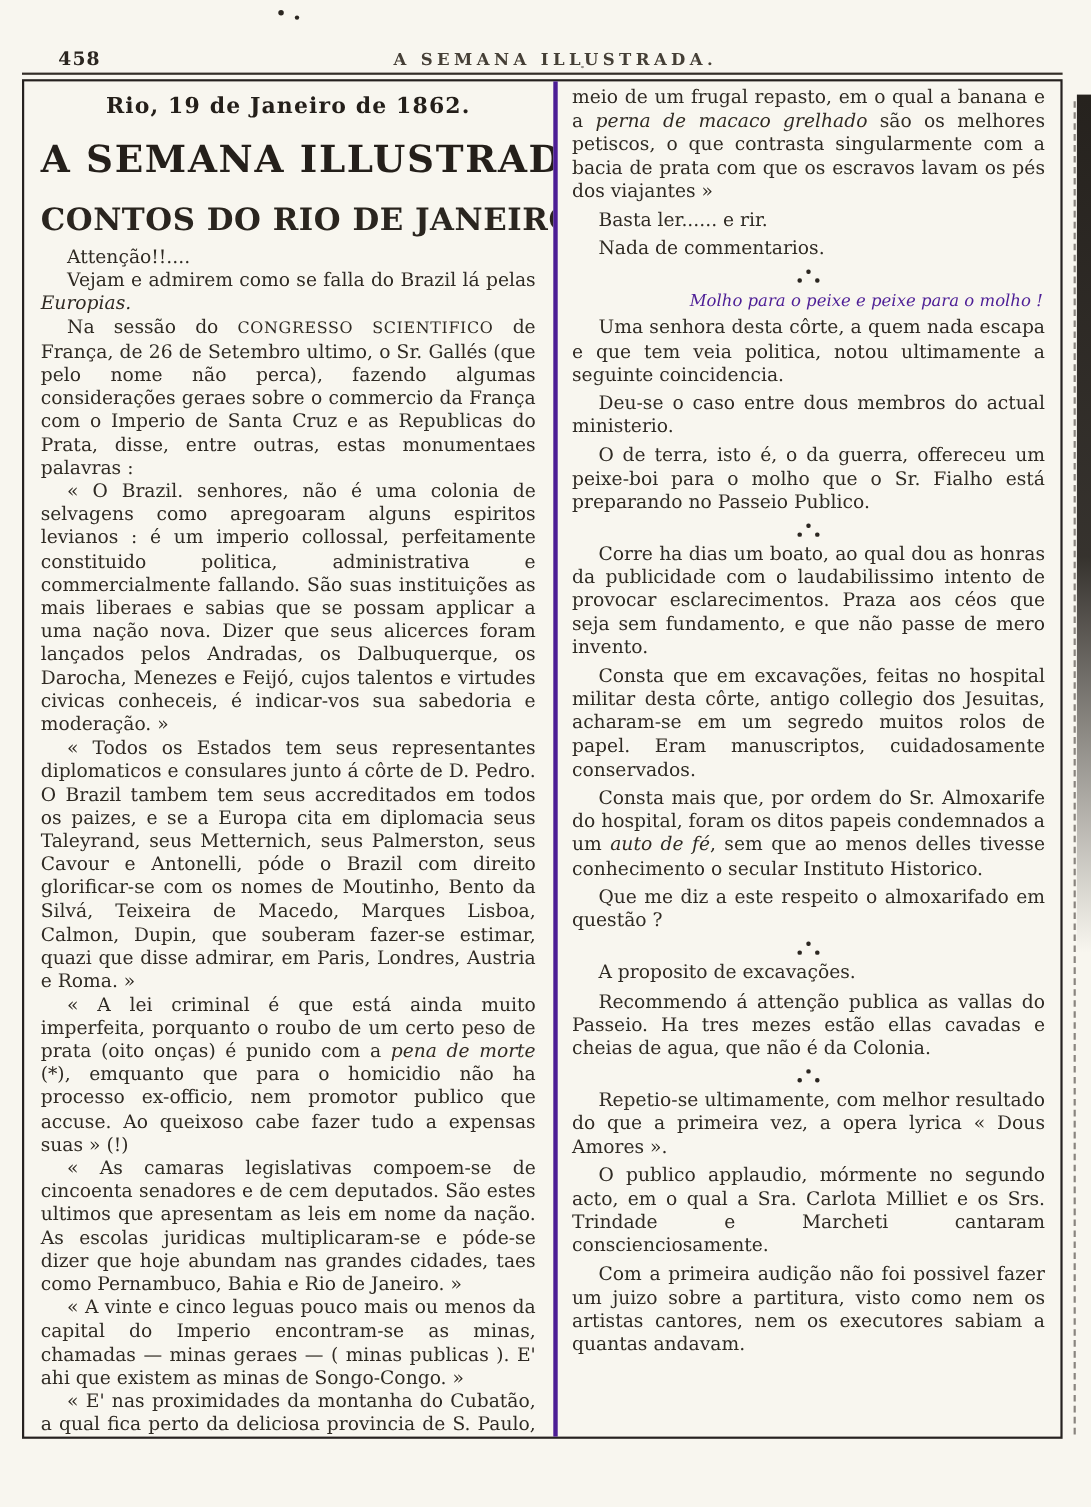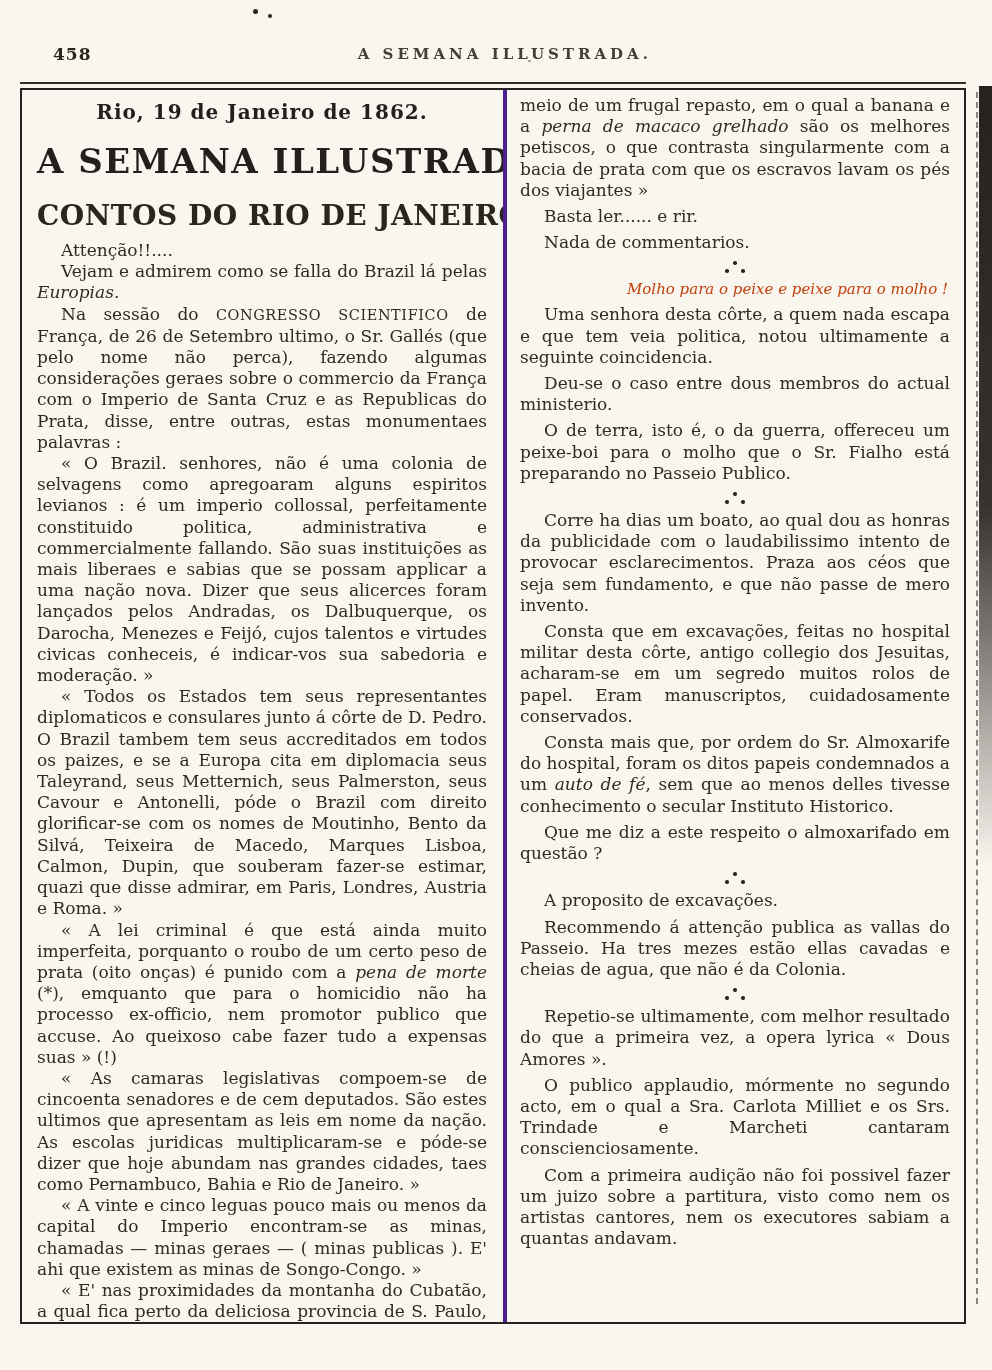--- a/index.html
+++ b/index.html
@@ -15,21 +15,21 @@
   .running-head{position:absolute;top:36px;left:0;width:100%;height:30px;}
   .page-number{position:absolute;left:27px;top:8px;font-size:17px;font-weight:bold;letter-spacing:1px;color:#2b2620;margin-left:26px;}
   .running-title{position:absolute;left:50%;top:9px;transform:translateX(-47%);font-size:15px;font-weight:bold;letter-spacing:4px;color:#453f36;white-space:nowrap;}
   .speck{position:absolute;background:#2b2620;border-radius:50%;}
   .speck1{left:253px;top:9px;width:5px;height:5px;}
   .speck2{left:268px;top:14px;width:4px;height:4px;}
   .speck3{left:528px;top:60px;width:3px;height:2px;opacity:.5;}
 
   
   .content-box{
-    position:absolute;left:20px;top:88px;width:946px;height:1236px;
+    position:absolute;left:20px;top:72px;width:946px;height:1236px;
     border:2.5px solid #262220;
     box-sizing:border-box;
     display:flex;
   }
   .top-thin-rule{position:absolute;left:-2px;top:-8px;width:calc(100% + 4px);height:1.5px;background:#332d27;}
 
   .col{box-sizing:border-box;overflow:hidden;}
   .col-left{
     width:481px;padding:6px 16px 10px 15px;
     display:flex;flex-direction:column;
@@ -51,21 +51,21 @@
     text-indent:24px;color:#2f2a23;
   }
   .col-right .para{margin-top:5px;}
   .col-right .para:first-child{margin-top:0;}
   .noindent{text-indent:0;}
   .it{font-style:italic;}
   .caps-small{font-size:.85em;letter-spacing:.6px;}
 
   .motto{
     margin:6px 2px 4px 0;font-size:15px;font-style:italic;text-align:right;
-    line-height:20px;color:#c2410c;
+    line-height:20px;color:#4c1d95;
   }
 
   
   .asterism{position:relative;height:12px;margin:8px 0 6px;}
   .asterism i{position:absolute;width:3.5px;height:3.5px;background:#2b2620;border-radius:50%;}
   .asterism i:nth-child(1){left:calc(50% - 2px);top:0;}
   .asterism i:nth-child(2){left:calc(50% - 10px);top:8px;}
   .asterism i:nth-child(3){left:calc(50% + 6px);top:8px;}
 
   

